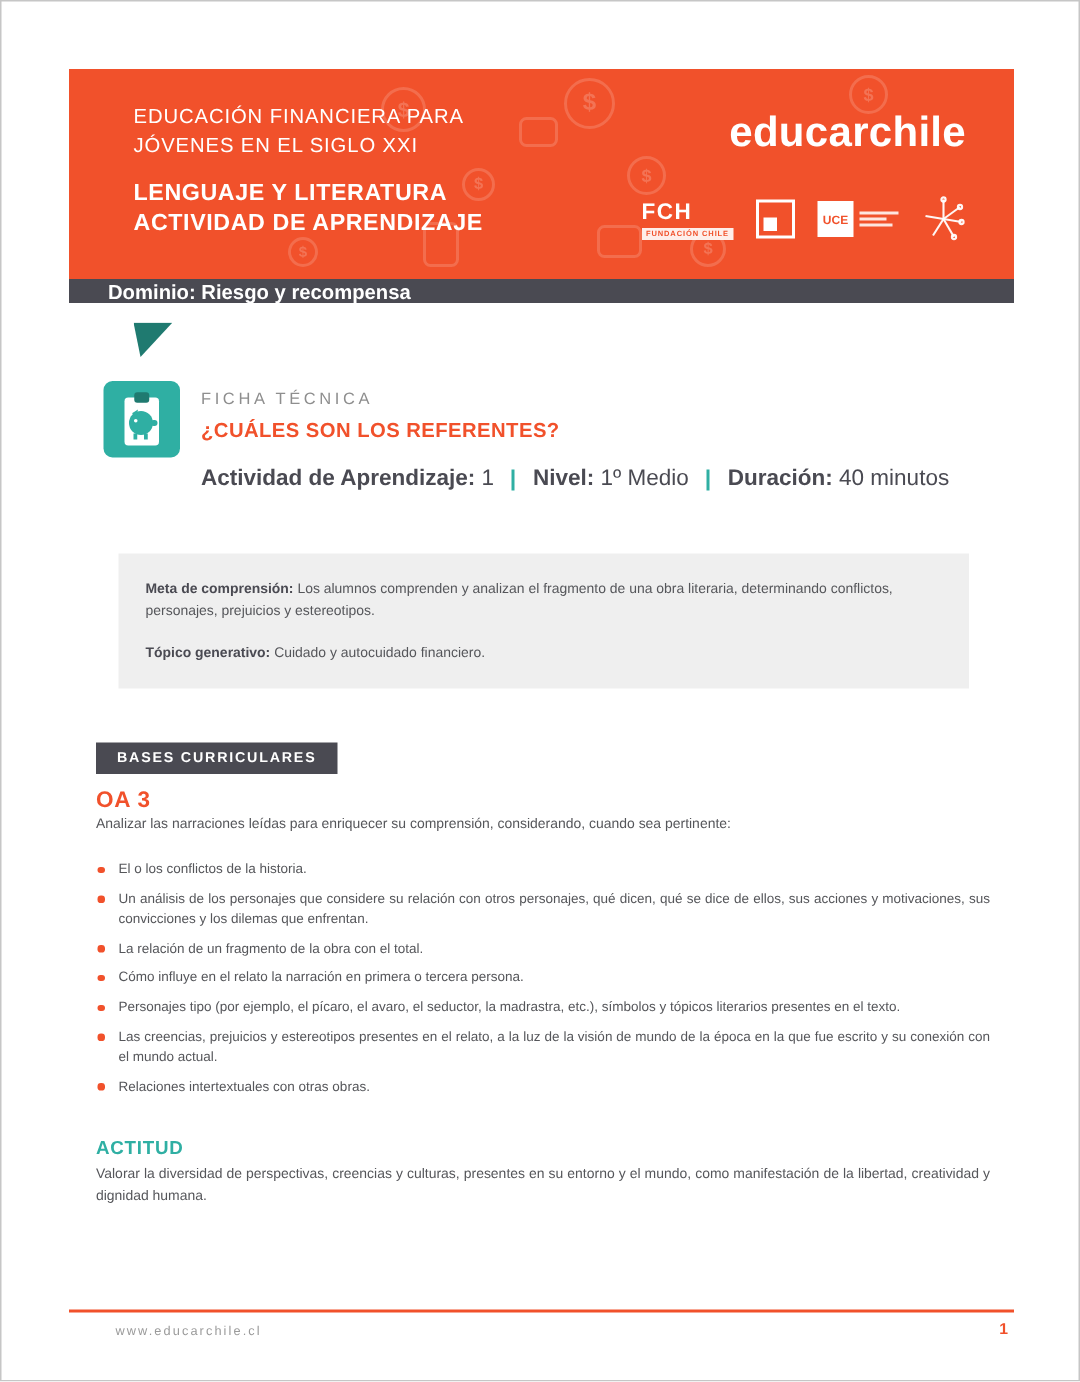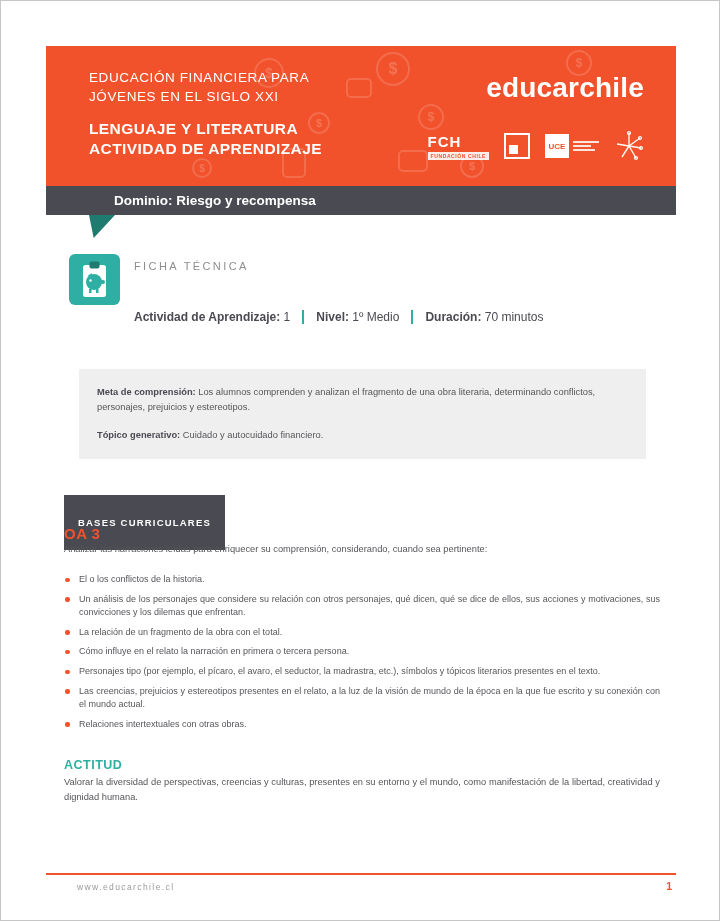--- a/index.html
+++ b/index.html
@@ -35,50 +35,50 @@
   .partner-box .inner { position:absolute; left:3px; bottom:3px; width:9px; height:9px; background:#ffffff; }
   .uce-logo { display:flex; align-items:center; gap:4px;text-align:center; }
   .uce-box { width:24px; height:24px; background:#ffffff; color:#F1512B;
              font-size:8px; font-weight:bold; display:flex; align-items:center; justify-content:center; }
   .uce-lines { display:flex; flex-direction:column; gap:2px; }
   .uce-lines i { display:block; height:2px; background:rgba(255,255,255,.85); }
   .uce-lines i:nth-child(1){ width:26px; } .uce-lines i:nth-child(2){ width:18px; } .uce-lines i:nth-child(3){ width:22px; }
 
   
   .domain-bar {
-    position:absolute; left:45px; top:185px; width:630px; height:29px;
+    position:absolute; left:45px; top:185px; width:630px; height:16px;
     background:#4A4A52; color:#ffffff; font-weight:bold; font-size:13.5px;
-    display:flex; align-items:center; padding-left:68px;
+    display:flex; align-items:center; padding-left:26px;
   }
   .tail {
     position:absolute; left:88px; top:214px; width:26px; height:23px;
     background:#1F7A70; clip-path:polygon(0 0, 100% 0, 18% 100%);
   }
 
   
   .ficha-icon { position:absolute; left:68px; top:253px; width:51px; height:51px;
                 background:#2FAFA3; border-radius:6px; }
   .ficha-text { position:absolute; left:133px; top:259px; }
   .ficha-kicker { color:#8E8E8E; font-size:11px; letter-spacing:2.4px; }
   .ficha-title { color:#F1512B; font-size:13.5px; font-weight:bold; margin-top:7px; letter-spacing:.3px; }
   .meta-row { position:absolute; left:133px; top:309px; display:flex;
-              align-items:flex-end; gap:12px; font-size:12px; color:#4A4A52; }
+              align-items:flex-end; gap:12px; font-size:15px; color:#4A4A52; }
   .meta-seg b { font-weight:bold; }
   .meta-sep { width:2px; height:14px; background:#2FAFA3; }
 
   
   .summary-box { position:absolute; left:78px; top:368px; width:567px;
                  background:#EFEFEF; padding:16px 18px 16px 18px;
                  font-size:9.3px; color:#55565A; line-height:15px; }
   .summary-box p + p { margin-top:13px; }
   .summary-box b { font-weight:bold; color:#4A4A52; }
 
   
   .chip { position:absolute; left:63px; top:494px; background:#4A4A52; color:#ffffff;
-          font-size:9.5px; font-weight:bold; letter-spacing:1.2px; padding:22px 14px; }
+          font-size:9.5px; font-weight:bold; letter-spacing:1.2px; padding:5px 14px; }
   .oa { position:absolute; left:63px; top:524px; color:#F1512B; font-weight:bold;
         font-size:15px; letter-spacing:.5px; }
   .intro { position:absolute; left:63px; top:541px; width:596px;
            font-size:9.3px; color:#55565A; line-height:14px; }
   .bullets { position:absolute; left:63px; top:572px; width:596px; list-style:none; }
   .bullets li { position:relative; padding-left:15px; font-size:9px; color:#55565A;
                 line-height:13.2px; margin-bottom:6.5px; text-align:justify; }
   .bullets li::before { content:""; position:absolute; left:1px; top:4.5px;
                 width:4.5px; height:4.5px; border-radius:50%; background:#F1512B; }
   .actitud-title { position:absolute; left:63px; top:757px; color:#2FAFA3;
@@ -167,28 +167,29 @@
       <circle cx="25" cy="28" r="8" fill="#2FAFA3"></circle>
       <polygon points="19,21.5 23,19 22,24" fill="#2FAFA3"></polygon>
       <circle cx="21.5" cy="26.5" r="1.2" fill="#ffffff"></circle>
       <rect x="31.5" y="26" width="4.5" height="4" rx="2" fill="#2FAFA3"></rect>
       <rect x="20" y="35" width="2.5" height="4" fill="#2FAFA3"></rect>
       <rect x="27" y="35" width="2.5" height="4" fill="#2FAFA3"></rect>
     </svg>
   </div>
   <div class="ficha-text">
     <div class="ficha-kicker">FICHA TÉCNICA</div>
+    <div class="ficha-title">¿CUÁLES SON LOS REFERENTES?</div>
   </div>
 
   <div class="meta-row">
     <span class="meta-seg"><b>Actividad de Aprendizaje:</b> <span>1</span></span>
     <span class="meta-sep"></span>
     <span class="meta-seg"><b>Nivel:</b> <span>1º Medio</span></span>
     <span class="meta-sep"></span>
-    <span class="meta-seg"><b>Duración:</b> <span>70 minutos</span></span>
+    <span class="meta-seg"><b>Duración:</b> <span>40 minutos</span></span>
   </div>
 
   <div class="summary-box">
     <p><b>Meta de comprensión:</b> <span>Los alumnos comprenden y analizan el fragmento de una obra literaria, determinando conflictos, personajes, prejuicios y estereotipos.</span></p>
     <p><b>Tópico generativo:</b> <span>Cuidado y autocuidado financiero.</span></p>
   </div>
 
   <div class="chip">BASES CURRICULARES</div>
   <div class="oa">OA 3</div>
   <p class="intro">Analizar las narraciones leídas para enriquecer su comprensión, considerando, cuando sea pertinente:</p>

